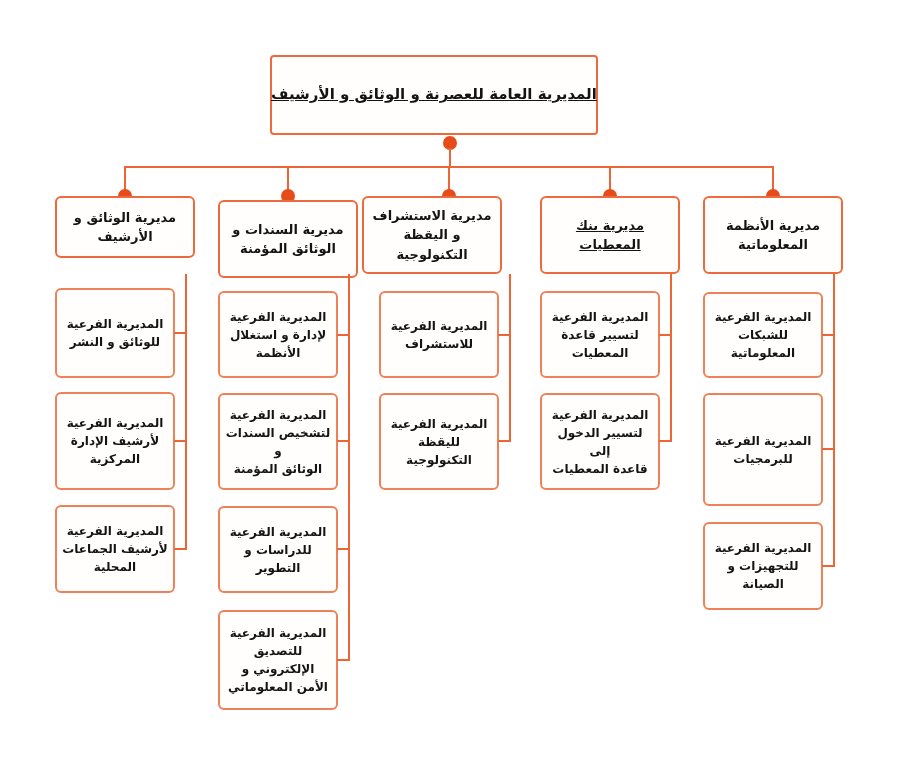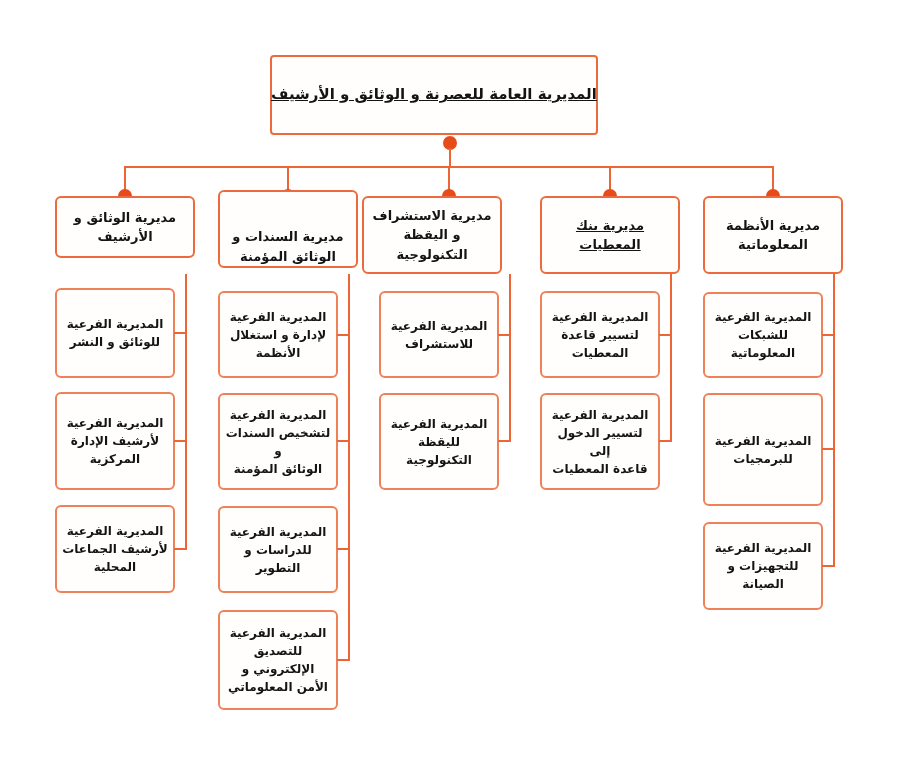--- a/index.html
+++ b/index.html
@@ -60,21 +60,21 @@
 المركزية</span>
   </div>
   <div class="line" style="left:174px;top:440px;width:12px;height:2px;"></div>
   <div class="box sub-box" style="left:55px;top:505px;width:120px;height:88px;">
     <span class="lbl">المديرية الفرعية
 لأرشيف الجماعات
 المحلية</span>
   </div>
   <div class="line" style="left:174px;top:548px;width:12px;height:2px;"></div>
 
-  <div class="box header-box" style="left:218px;top:190px;width:140px;height:78px;align-items:flex-end;">
+  <div class="box header-box" style="left:218px;top:200px;width:140px;height:78px;">
     <span class="lbl">مديرية السندات و
 الوثائق المؤمنة</span>
   </div>
   <div class="line" style="left:348px;top:274px;width:2px;height:387px;"></div>
   <div class="box sub-box" style="left:218px;top:291px;width:120px;height:87px;">
     <span class="lbl">المديرية الفرعية
 لإدارة و استغلال
 الأنظمة</span>
   </div>
   <div class="line" style="left:337px;top:334px;width:12px;height:2px;"></div>

